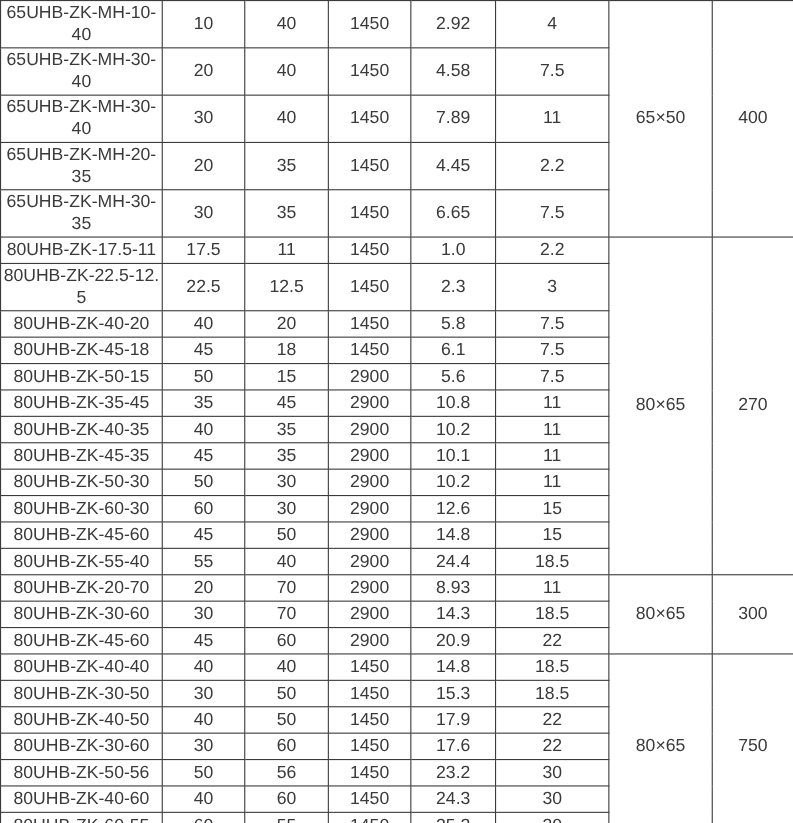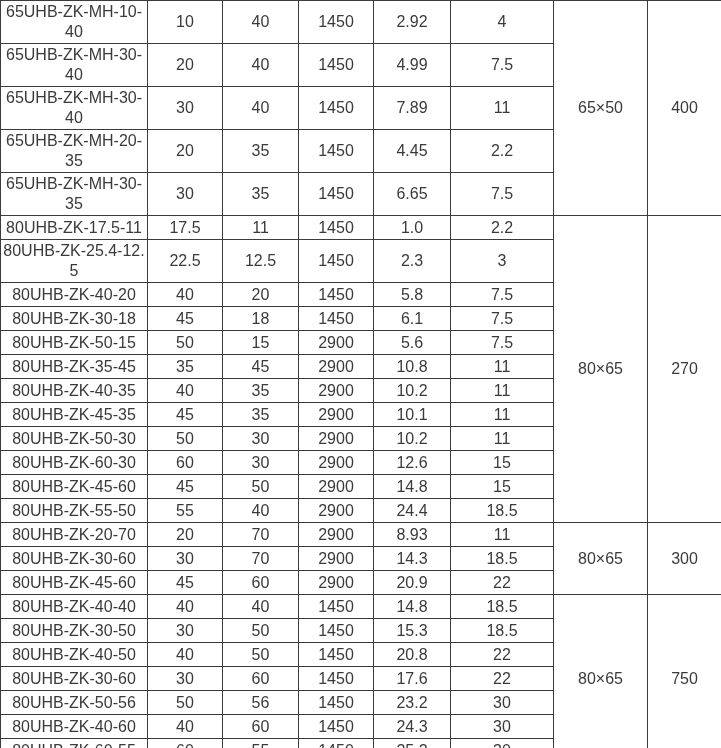--- a/index.html
+++ b/index.html
@@ -59,21 +59,21 @@
           <td>2.92</td>
           <td>4</td>
           <td rowspan="5">65×50</td>
           <td rowspan="5">400</td>
         </tr>
         <tr>
           <td class="model">65UHB-ZK-MH-30-40</td>
           <td>20</td>
           <td>40</td>
           <td>1450</td>
-          <td>4.99</td>
+          <td>4.58</td>
           <td>7.5</td>
         </tr>
         <tr>
           <td class="model">65UHB-ZK-MH-30-40</td>
           <td>30</td>
           <td>40</td>
           <td>1450</td>
           <td>7.89</td>
           <td>11</td>
         </tr>
@@ -97,37 +97,37 @@
           <td class="model">80UHB-ZK-17.5-11</td>
           <td>17.5</td>
           <td>11</td>
           <td>1450</td>
           <td>1.0</td>
           <td>2.2</td>
           <td rowspan="12">80×65</td>
           <td rowspan="12">270</td>
         </tr>
         <tr>
-          <td class="model">80UHB-ZK-25.4-12.5</td>
+          <td class="model">80UHB-ZK-22.5-12.5</td>
           <td>22.5</td>
           <td>12.5</td>
           <td>1450</td>
           <td>2.3</td>
           <td>3</td>
         </tr>
         <tr>
           <td class="model">80UHB-ZK-40-20</td>
           <td>40</td>
           <td>20</td>
           <td>1450</td>
           <td>5.8</td>
           <td>7.5</td>
         </tr>
         <tr>
-          <td class="model">80UHB-ZK-30-18</td>
+          <td class="model">80UHB-ZK-45-18</td>
           <td>45</td>
           <td>18</td>
           <td>1450</td>
           <td>6.1</td>
           <td>7.5</td>
         </tr>
         <tr>
           <td class="model">80UHB-ZK-50-15</td>
           <td>50</td>
           <td>15</td>
@@ -177,21 +177,21 @@
         </tr>
         <tr>
           <td class="model">80UHB-ZK-45-60</td>
           <td>45</td>
           <td>50</td>
           <td>2900</td>
           <td>14.8</td>
           <td>15</td>
         </tr>
         <tr>
-          <td class="model">80UHB-ZK-55-50</td>
+          <td class="model">80UHB-ZK-55-40</td>
           <td>55</td>
           <td>40</td>
           <td>2900</td>
           <td>24.4</td>
           <td>18.5</td>
         </tr>
         <tr>
           <td class="model">80UHB-ZK-20-70</td>
           <td>20</td>
           <td>70</td>
@@ -233,21 +233,21 @@
           <td>50</td>
           <td>1450</td>
           <td>15.3</td>
           <td>18.5</td>
         </tr>
         <tr>
           <td class="model">80UHB-ZK-40-50</td>
           <td>40</td>
           <td>50</td>
           <td>1450</td>
-          <td>20.8</td>
+          <td>17.9</td>
           <td>22</td>
         </tr>
         <tr>
           <td class="model">80UHB-ZK-30-60</td>
           <td>30</td>
           <td>60</td>
           <td>1450</td>
           <td>17.6</td>
           <td>22</td>
         </tr>

